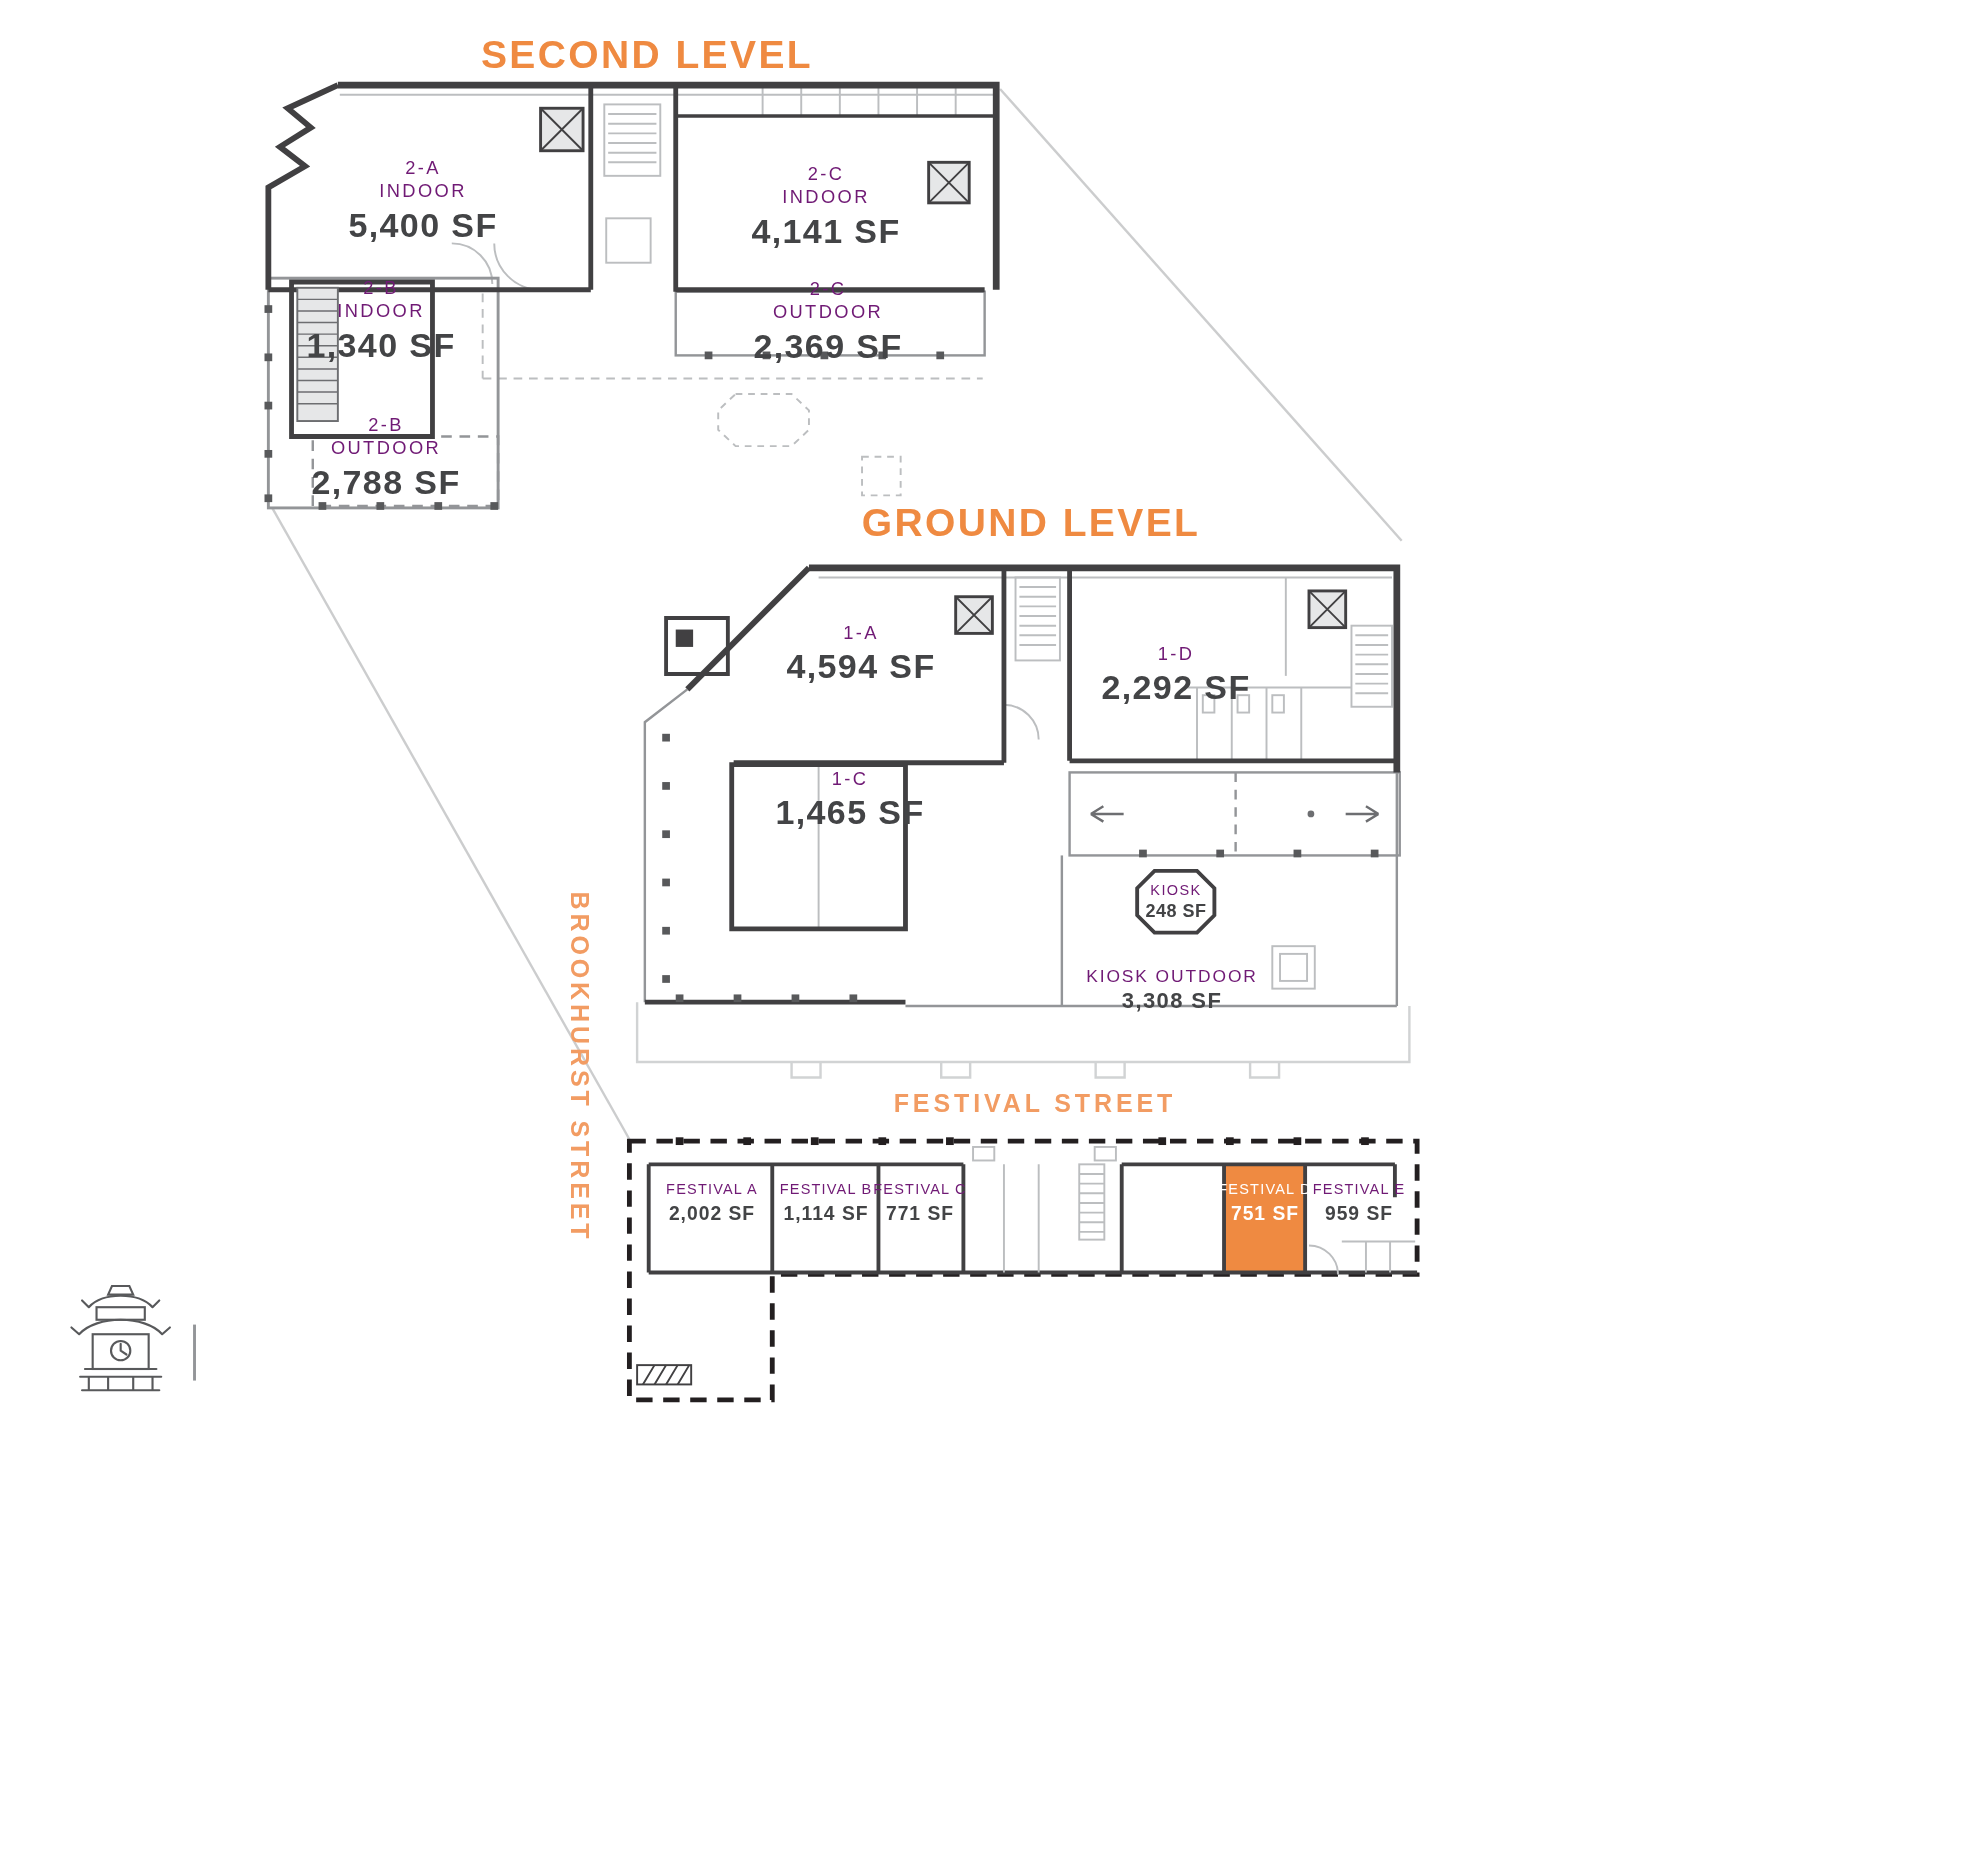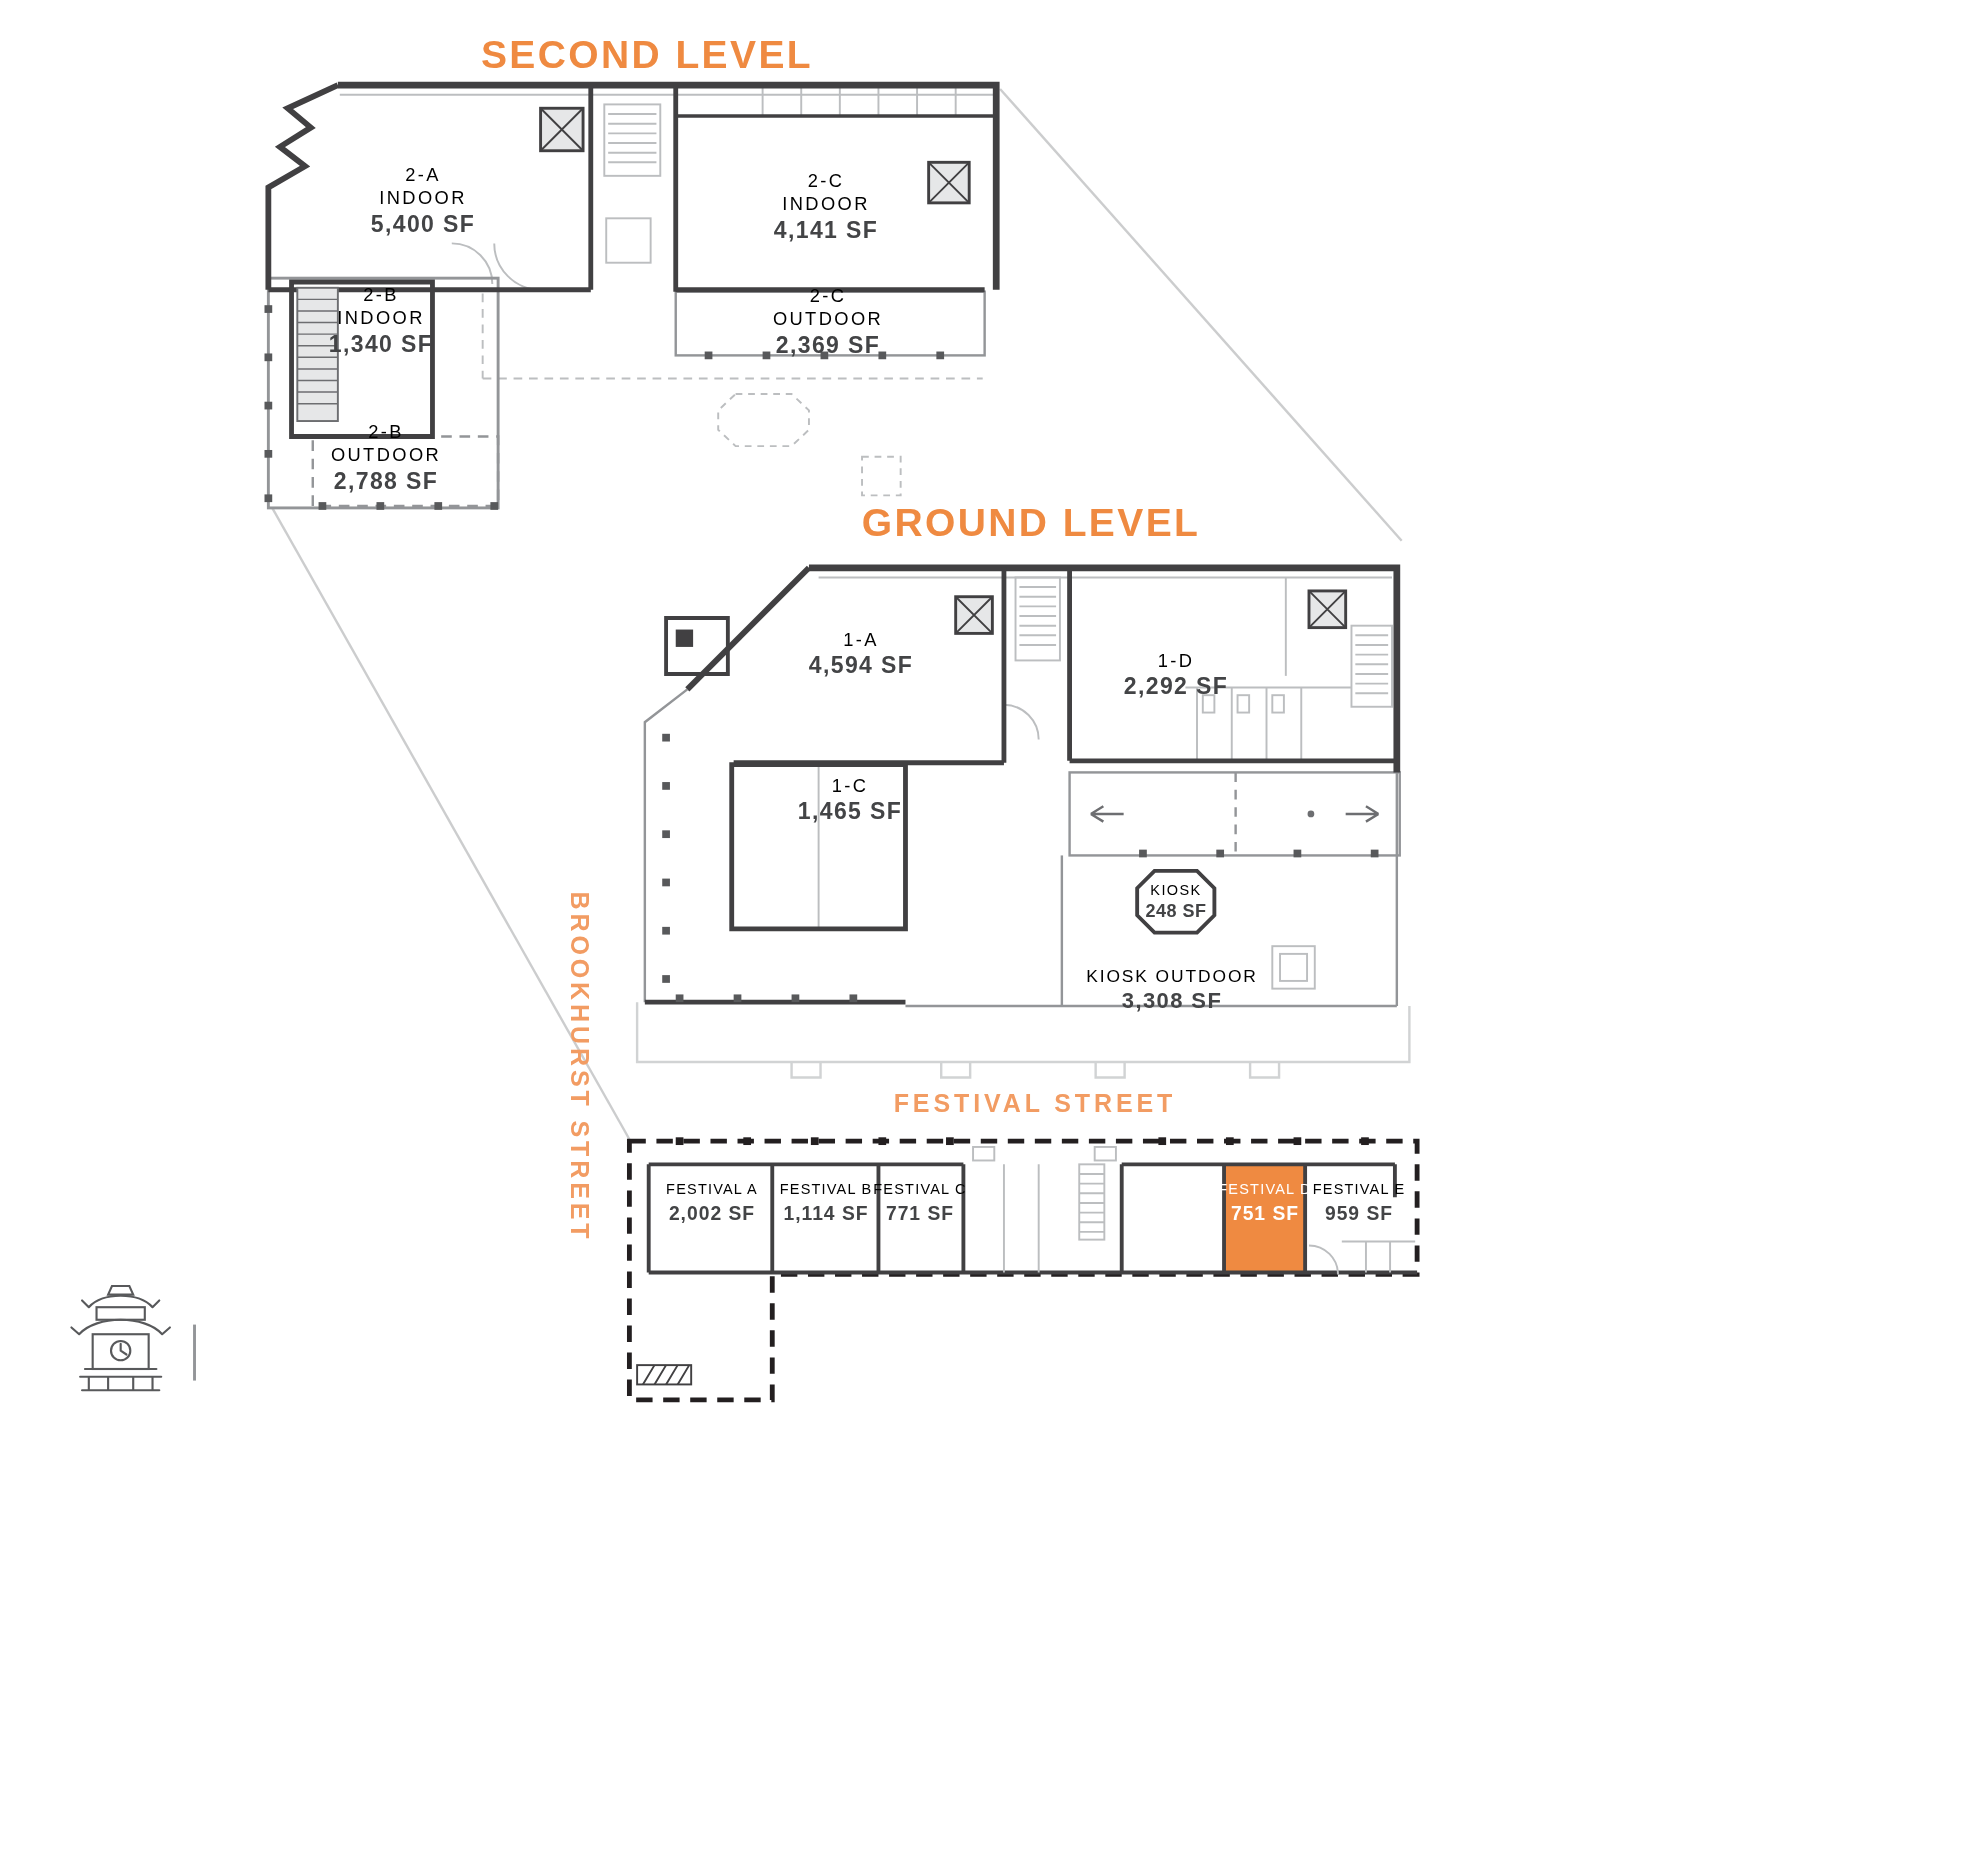--- a/index.html
+++ b/index.html
@@ -4,22 +4,22 @@
 <style>
   * { box-sizing: border-box; }
   body { margin:0; background:#ffffff; }
   .canvas {
     position:relative; width:1696px; height:1874px; background:#ffffff;
     font-family:"Liberation Sans", sans-serif; overflow:hidden;
   }
   .plan-svg { position:absolute; left:0; top:0; width:1977px; height:1874px; }
   .lbl { position:absolute; transform:translate(-50%,-50%); text-align:center;
          color:#4d4e50; white-space:nowrap; }
-  .room-id, .room-type { font-size:18.3px; letter-spacing:2.4px; line-height:1.28; color:#000000; }
-  .room-area { font-size:23px; font-weight:bold; letter-spacing:1.4px; line-height:1.3; color:#434446; }
+  .room-id, .room-type { font-size:18.3px; letter-spacing:2.4px; line-height:1.28; color:#701a75; }
+  .room-area { font-size:34px; font-weight:bold; letter-spacing:1.4px; line-height:1.3; color:#434446; }
   .kiosk .room-id { font-size:14.5px; letter-spacing:1.4px; }
   .kiosk .room-area { font-size:18px; letter-spacing:0.5px; }
   .kiosk-outdoor .room-id { font-size:17.4px; letter-spacing:1.9px;margin-top:47px; }
   .kiosk-outdoor .room-area { font-size:22px; }
   .fest .room-id { font-size:14.5px; letter-spacing:1.2px; }
   .fest .room-area { font-size:19.3px; letter-spacing:1px; margin-top:2px; }
   .fest.highlight .room-id, .fest.highlight .room-area { color:#ffffff; }
   .lvl-title { font-size:39px; font-weight:800; letter-spacing:2.4px; color:#EF8A41; }
   .street { font-size:25px; font-weight:700; letter-spacing:3.9px; color:#F29C63; }
   .street.vertical { writing-mode:vertical-rl; }

